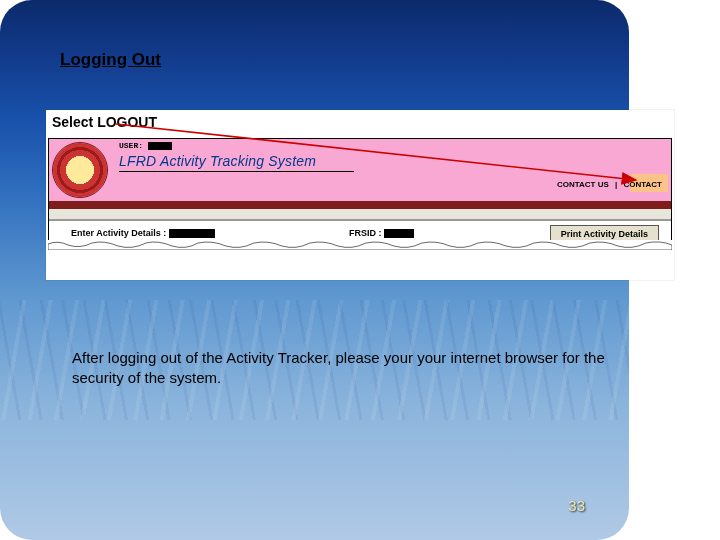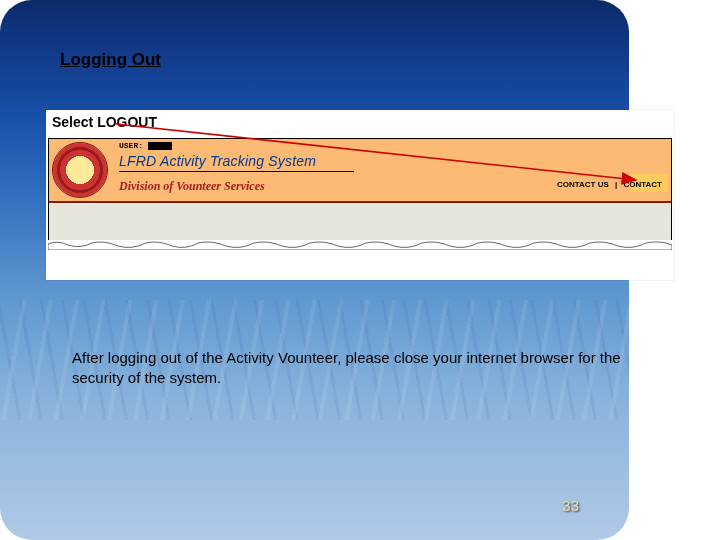--- a/index.html
+++ b/index.html
@@ -77,22 +77,22 @@
     left: 2px;
     top: 28px;
     right: 2px;
     height: 110px;
     border: 1px solid #000;
     background: #e8e6db;
   }
   .ss-header {
     position: relative;
     height: 62px;
-    border-bottom: 2px solid #7f1d1d;
-    background: #fdba74;
+    border-bottom: 8px solid #7f1d1d;
+    background: #f9a8d4;
   }
   .seal {
     position: absolute;
     left: 4px;
     top: 4px;
     width: 54px;
     height: 54px;
     border-radius: 50%;
     background:
       radial-gradient(circle at 50% 50%, #ffe99a 0 14px, transparent 14px),
@@ -212,21 +212,21 @@
     position: absolute;
     left: 72px;
     top: 348px;
     width: 560px;
     font-size: 15px;
     color: #000;
     line-height: 1.35;
   }
   .page-num {
     position: absolute;
-    right: 50px;
+    right: 44px;
     bottom: 26px;
     color: #f0e6a8;
     font-size: 15px;
     text-shadow: 1px 1px 2px rgba(0,0,0,0.8);
     margin-left: 36px;
   }
   .arrow-svg {
     position: absolute;
     left: 0;
     top: 0;
@@ -247,44 +247,54 @@
     <div class="select-text">Select LOGOUT</div>
 
     <div class="screenshot">
       <div class="ss-header">
         <div class="seal"></div>
         <div class="user-label">
           <span>USER:</span>
           <span class="user-redact"></span>
         </div>
         <div class="sys-title">LFRD Activity Tracking System</div>
-        <div class="division">Division of Vounteer Services</div>
 
         <div class="highlight-box"></div>
         <div class="top-links">
           <span>CONTACT US</span>
           <span class="sep">|</span>
           <span>CONTACT</span>
         </div>
       </div>
 
+      <div class="ss-bar">
+        <div class="field" style="left:22px;">
+          <span class="lbl">Enter Activity Details :</span>
+          <span class="redact" style="width:46px;"></span>
+        </div>
+        <div class="field" style="left:300px;">
+          <span class="lbl">FRSID :</span>
+          <span class="redact" style="width:30px;"></span>
+        </div>
+        <div class="print-btn">Print Activity Details</div>
+      </div>
 
       <svg class="torn" viewBox="0 0 624 10" preserveAspectRatio="none">
         <path d="M0,10 L0,4 Q10,0 20,5 Q32,9 44,3 Q56,0 70,6 Q84,10 98,3 Q110,0 124,6 Q138,10 150,3 Q164,0 178,6 Q192,10 206,3 Q220,0 234,6 Q248,10 262,3 Q276,0 290,6 Q304,10 318,3 Q332,0 346,6 Q360,10 374,3 Q388,0 402,6 Q416,10 430,3 Q444,0 458,6 Q472,10 486,3 Q500,0 514,6 Q528,10 542,3 Q556,0 570,6 Q584,10 598,3 Q612,0 624,5 L624,10 Z" fill="#fff" stroke="#000" stroke-width="0.6"></path>
       </svg>
     </div>
 
     <svg class="arrow-svg" width="628" height="170">
       <defs>
         <marker id="ah" markerWidth="10" markerHeight="8" refX="9" refY="4" orient="auto">
           <path d="M0,0 L10,4 L0,8 Z" fill="#c00"></path>
         </marker>
       </defs>
       <line x1="70" y1="14" x2="590" y2="70" stroke="#c00" stroke-width="1.6" marker-end="url(#ah)"></line>
     </svg>
 
   </div>
 
-  <div class="note">After logging out of the Activity Vounteer, please close your internet browser for the security of the system.</div>
+  <div class="note">After logging out of the Activity Tracker, please your your internet browser for the security of the system.</div>
 
   <div class="page-num">33</div>
 
 </div>
 
 </body></html>

